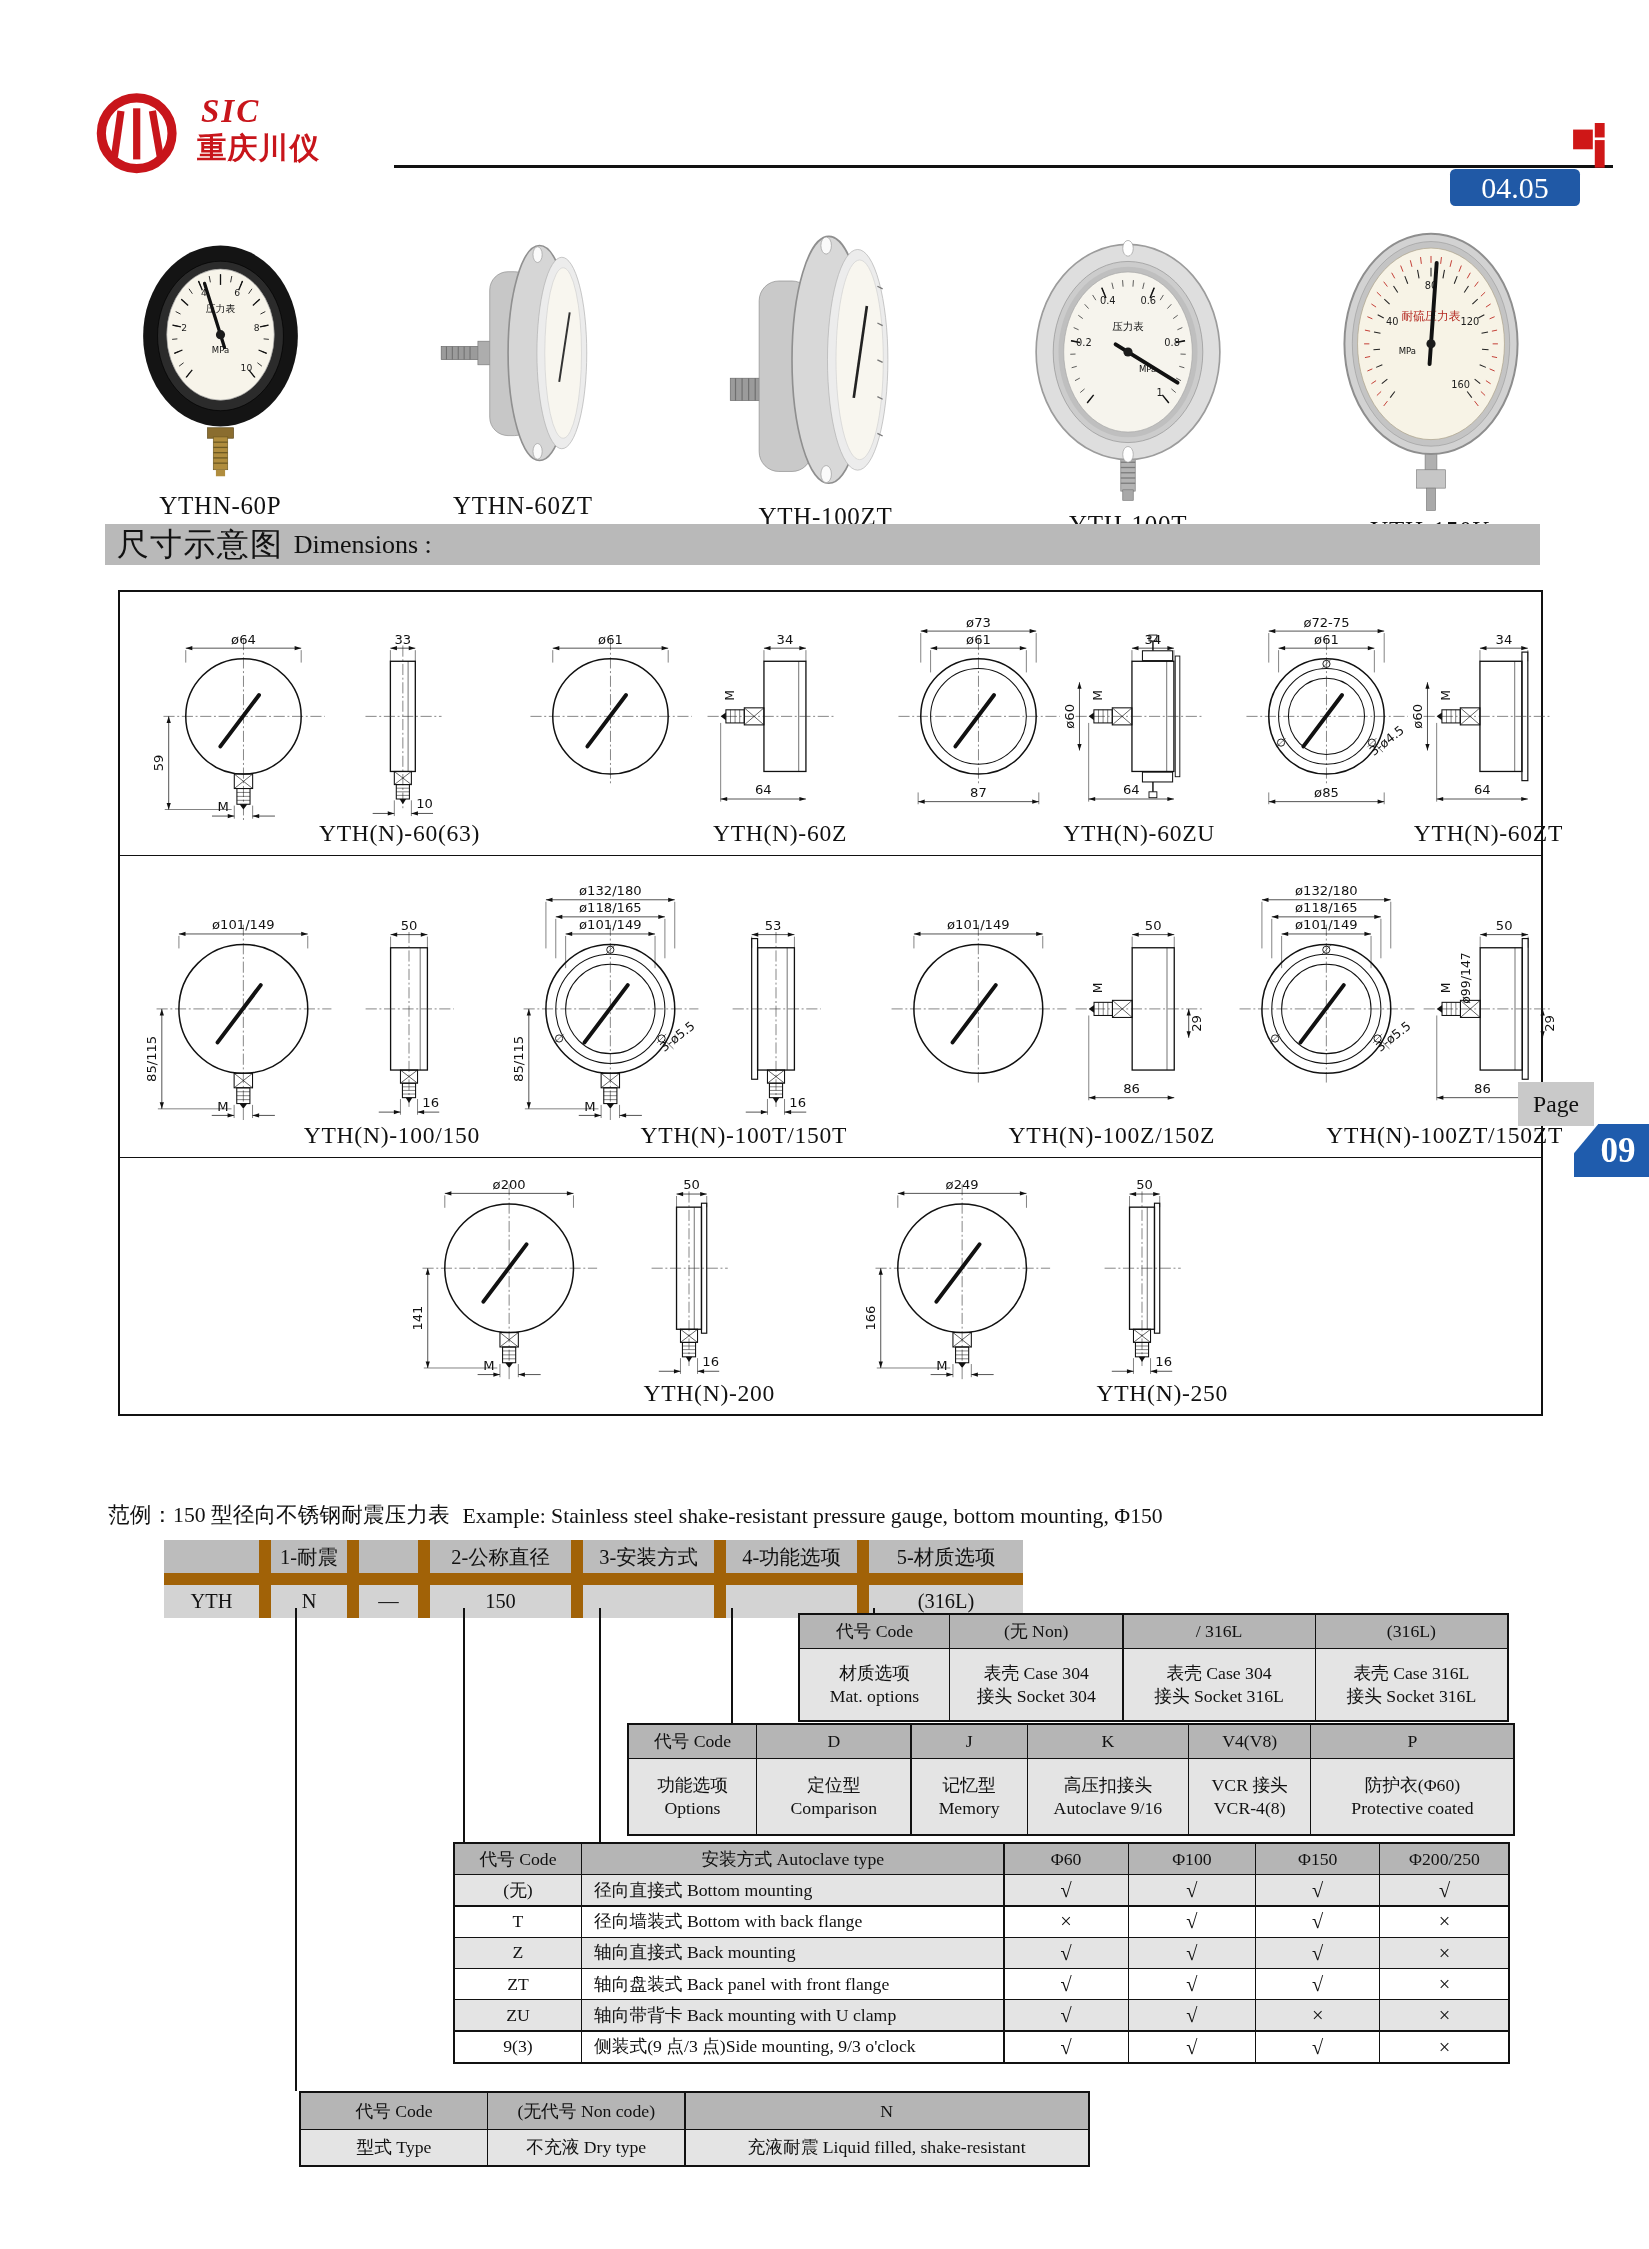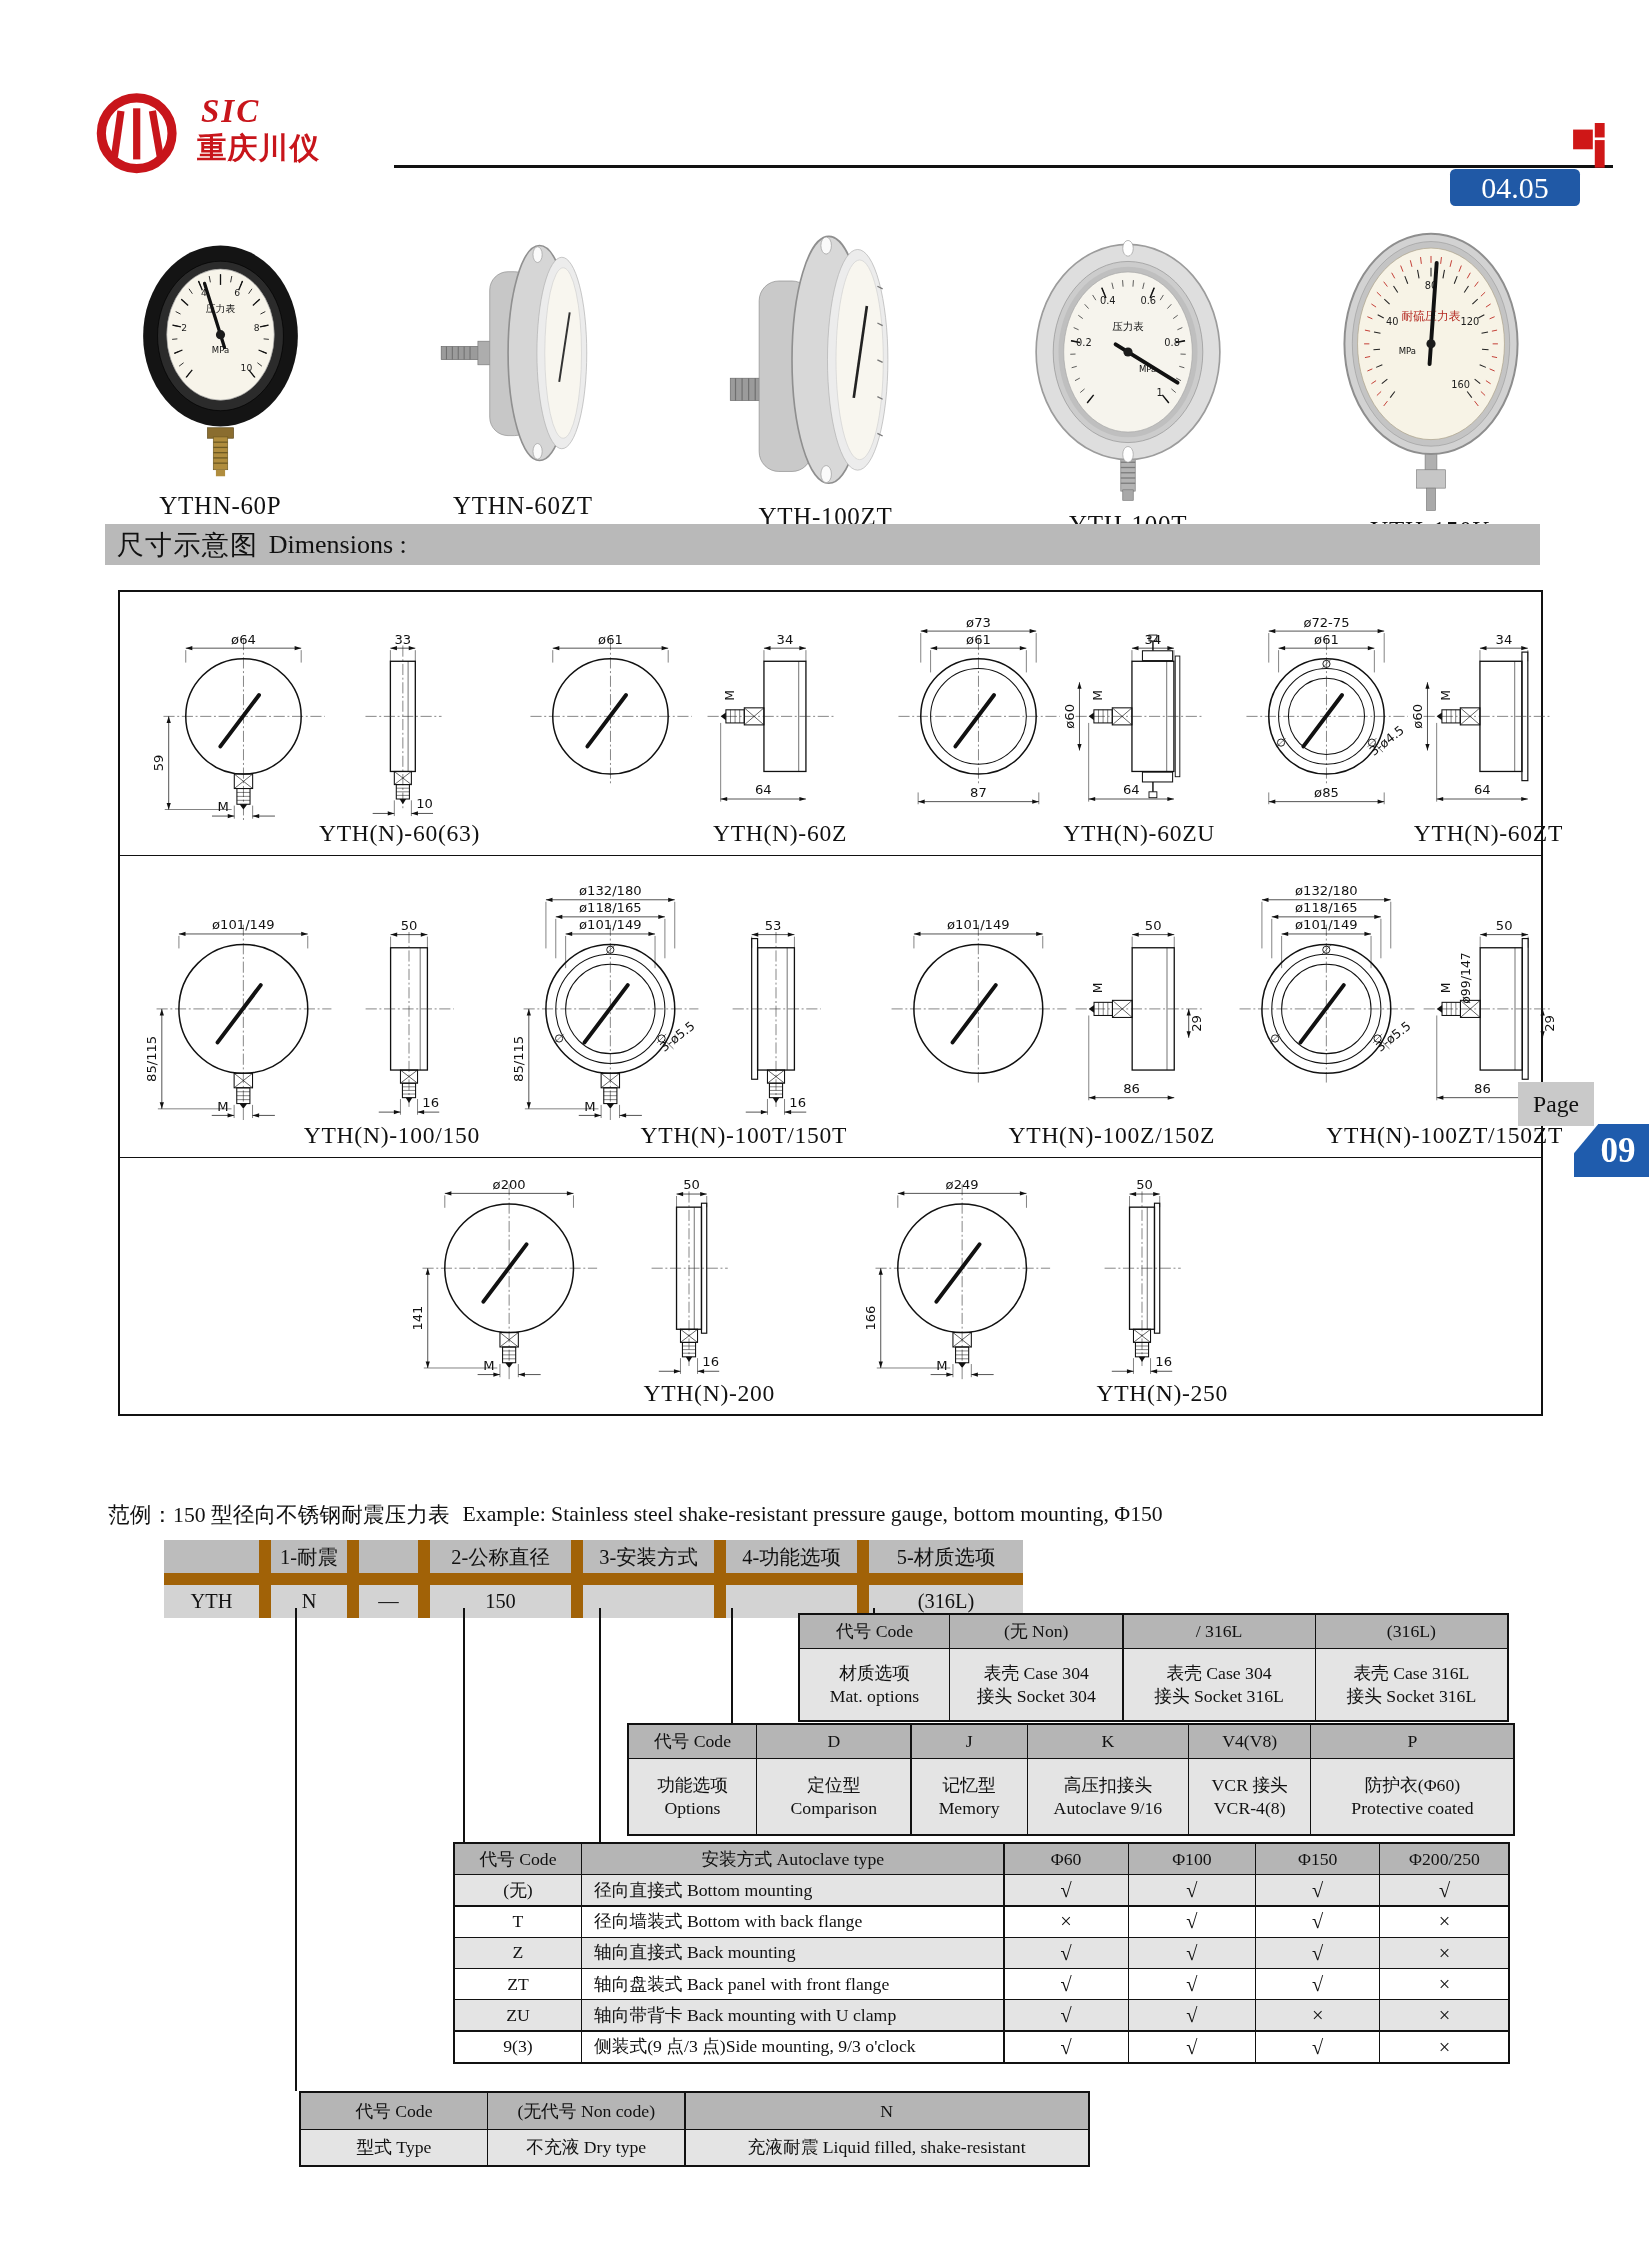--- a/index.html
+++ b/index.html
@@ -2,21 +2,21 @@
 <html style="font-size:10.5px"><head>
 <meta charset="utf-8">
 <style>
   *{box-sizing:border-box;margin:0;padding:0}
   html,body{background:#e8e8e8}
   .page{position:relative;width:1650px;height:2250px;background:#ffffff;overflow:hidden;
         font-family:"Liberation Serif",serif;color:#111}
   .abs{position:absolute}
   .bar{position:absolute;left:105px;width:1435px;height:41px;background:#b9b9b9;
        display:flex;align-items:center;gap:10.5px;padding-left:11.8px}
-  .bar .cn{font-size:27px;letter-spacing:1.3px}
+  .bar .cn{font-size:32px;letter-spacing:1.3px}
   .bar .en{font-size:26px}
   .company{font-size:27.6px;letter-spacing:0.7px;font-weight:500}
   .bluebox{background:#2059a6;color:#fff;border-radius:5.3px;display:flex;align-items:center;
            justify-content:center;font-size:30px;font-weight:500}
   .prodrow{position:absolute;left:69px;top:214px;width:1513px;height:310px;display:flex}
   .prodcell{flex:1 1 0;display:flex;flex-direction:column;align-items:center}
   .photowrap{flex:1;display:flex;align-items:center;justify-content:center}
   .prodlabel{height:33px;font-size:25px;letter-spacing:0.7px;text-align:center}
   .bigbox{position:absolute;left:118px;top:590px;width:1425px;height:826px;border:2.3px solid #111}
   .rowline{position:absolute;left:0;right:0;border-top:1.6px solid #111}
@@ -32,21 +32,21 @@
       font-size:17.7px;line-height:1.3;white-space:pre-line;background:#fff;padding:1.3px 3.9px}
   .tc.th{background:#b5b5b5}
   .tc.shade{background:#e4e4e4}
   .tc.left{justify-content:flex-start;text-align:left;padding-left:11.8px}
   .tc.mark{font-size:20.4px}
   .badge-gray{position:absolute;background:#c9c9c9;display:flex;align-items:center;
               justify-content:center;font-size:23.6px}
   .badge-blue{position:absolute;background:#1f5cad;color:#fff;font-size:35px;font-weight:bold;
               display:flex;align-items:center;justify-content:flex-end;padding-right:14.4px;
               clip-path:polygon(0 100%,0 55%,32% 0,100% 0,100% 100%)}
-  .example{position:absolute;display:flex;gap:13px;align-items:center;font-size:21.7px}
+  .example{position:absolute;display:flex;gap:13px;align-items:flex-end;font-size:21.7px}
   .hline{position:absolute;background:#111}
   .logo-sic{position:absolute;color:#c8151b;font-size:33px;font-weight:bold;font-style:italic;letter-spacing:2px}
   .logo-cn{position:absolute;color:#c8151b;font-size:29.5px;font-weight:bold;letter-spacing:1.3px}
 </style>
 </head>
 <body>
 
 <div class="page">
 
   <svg class="abs" style="left:83px;top:91px" width="110" height="87" viewBox="0 0 168 132">

